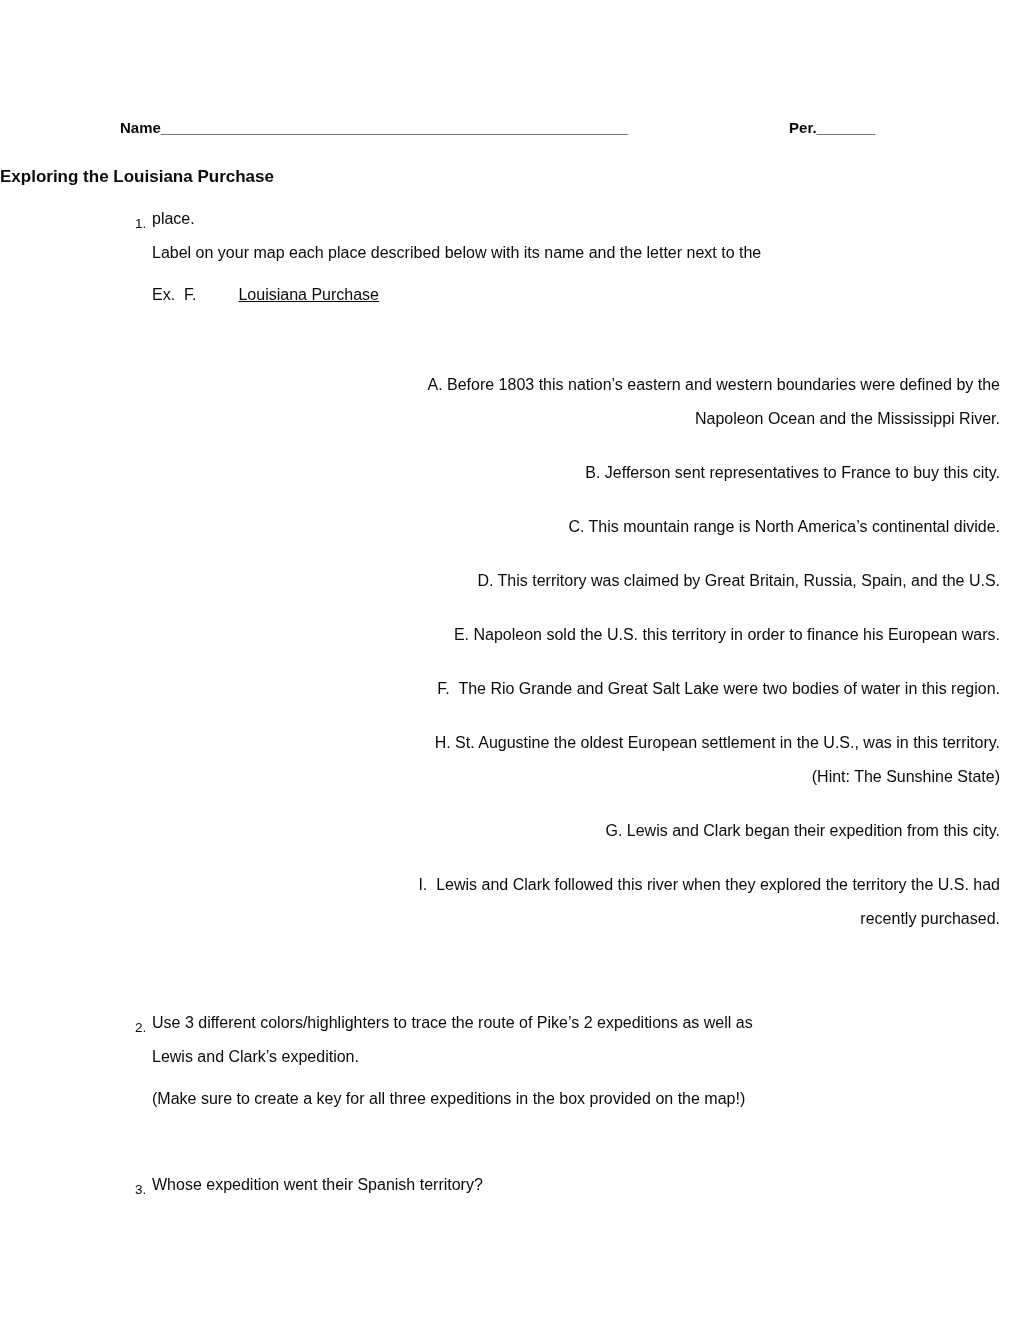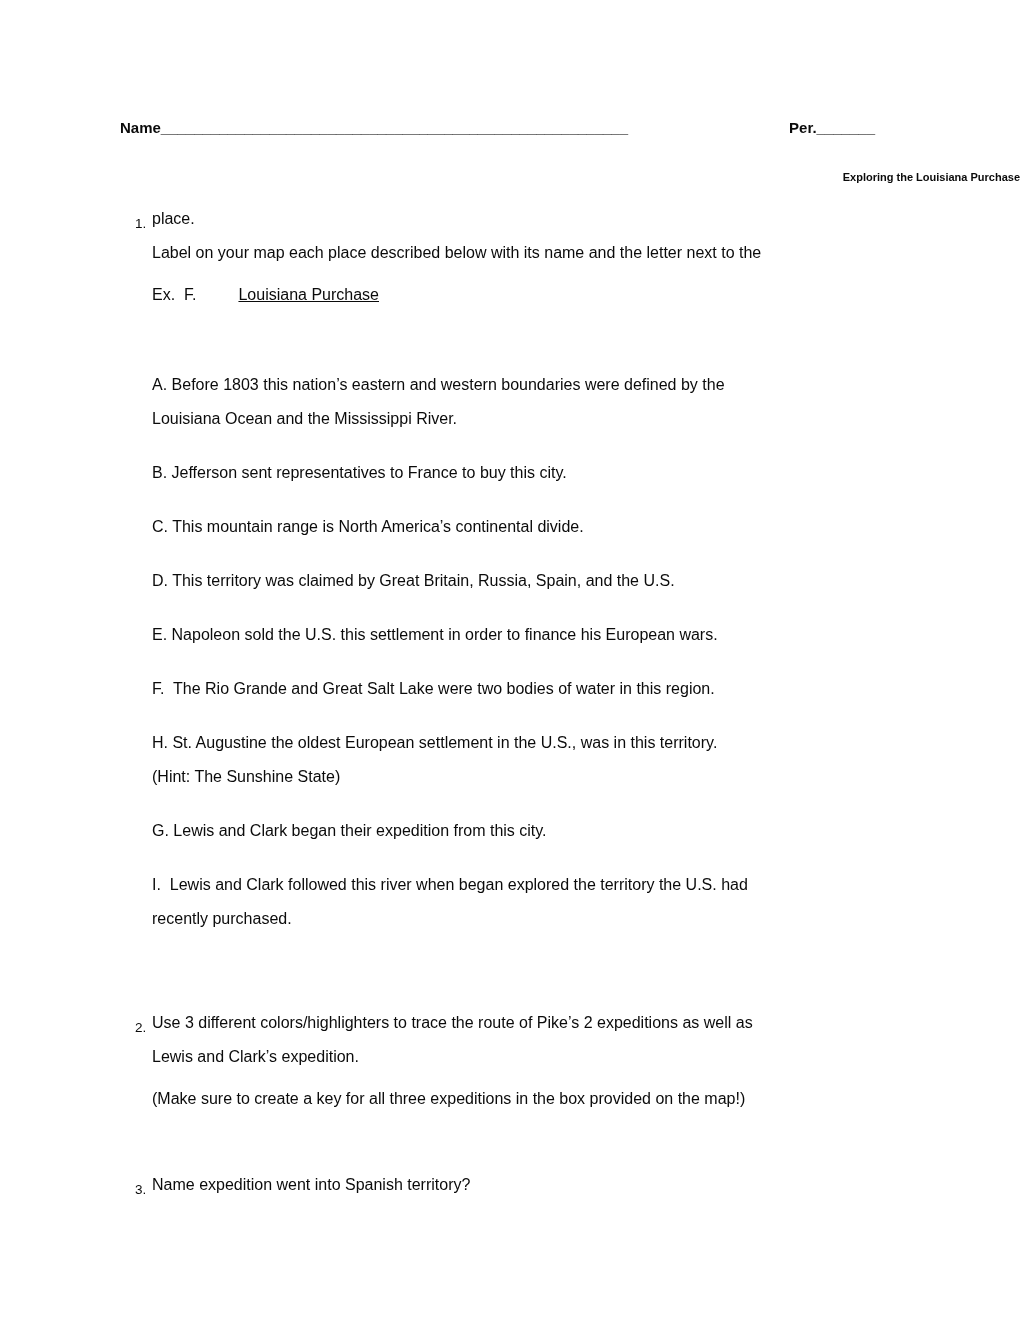--- a/index.html
+++ b/index.html
@@ -20,23 +20,23 @@
     margin: 118px 145px 0 120px;
     font-size: 15px;
     font-weight: bold;
     line-height: 20px;
     white-space: pre;
     gap: 44px;
   }
   .header .left, .header .right { display: inline-flex; }
   .doc-title {
     margin-top: 22px;
-    text-align: right;
+    text-align: left;
     font-weight: bold;
-    font-size: 11px;
+    font-size: 17px;
     line-height: 34px;
   }
   .q {
     display: flex;
     margin-left: 135px;
     margin-right: 20px;
   }
   .qnum {
     flex: none;
     width: 17px;
@@ -47,21 +47,21 @@
   }
   .qbody { flex: 1; }
   .q1 { margin-top: 8px; }
   .example {
     display: flex;
     margin-left: 152px;
     margin-top: 8px;
   }
   .example .val { margin-left: 42px; text-decoration: underline; }
   .clues { margin-left: 152px; margin-right: 20px; }
-  .clue { margin-bottom: 20px; }
+  .clue { margin-bottom: 20px; text-align: right; }
   .clue.first { margin-top: 56px; }
   .q2 { margin-top: 70px; }
   .note { margin-left: 152px; margin-top: 8px; }
   .q3 { margin-top: 52px; }
 </style>
 </head>
 <body>
 
 <div class="page">
 
@@ -81,68 +81,68 @@
   </div>
 
   <div class="example">
     <span class="line">Ex.  F.</span>
     <span class="line val">Louisiana Purchase</span>
   </div>
 
   <div class="clues">
     <div class="clue first">
       <div class="line">A. Before 1803 this nation’s eastern and western boundaries were defined by the</div>
-      <div class="line">Louisiana Ocean and the Mississippi River.</div>
+      <div class="line">Napoleon Ocean and the Mississippi River.</div>
     </div>
     <div class="clue">
       <div class="line">B. Jefferson sent representatives to France to buy this city.</div>
       <div class="line"></div>
     </div>
     <div class="clue">
       <div class="line">C. This mountain range is North America’s continental divide.</div>
       <div class="line"></div>
     </div>
     <div class="clue">
       <div class="line">D. This territory was claimed by Great Britain, Russia, Spain, and the U.S.</div>
       <div class="line"></div>
     </div>
     <div class="clue">
-      <div class="line">E. Napoleon sold the U.S. this settlement in order to finance his European wars.</div>
+      <div class="line">E. Napoleon sold the U.S. this territory in order to finance his European wars.</div>
       <div class="line"></div>
     </div>
     <div class="clue">
       <div class="line">F.  The Rio Grande and Great Salt Lake were two bodies of water in this region.</div>
       <div class="line"></div>
     </div>
     <div class="clue">
       <div class="line">H. St. Augustine the oldest European settlement in the U.S., was in this territory.</div>
       <div class="line">(Hint: The Sunshine State)</div>
     </div>
     <div class="clue">
       <div class="line">G. Lewis and Clark began their expedition from this city.</div>
       <div class="line"></div>
     </div>
     <div class="clue">
-      <div class="line">I.  Lewis and Clark followed this river when began explored the territory the U.S. had</div>
+      <div class="line">I.  Lewis and Clark followed this river when they explored the territory the U.S. had</div>
       <div class="line">recently purchased.</div>
     </div>
   </div>
 
   <div class="q q2">
     <div class="qnum">2.</div>
     <div class="qbody">
       <div class="line">Use 3 different colors/highlighters to trace the route of Pike’s 2 expeditions as well as</div>
       <div class="line">Lewis and Clark’s expedition.</div>
     </div>
   </div>
 
   <div class="note">
     <div class="line">(Make sure to create a key for all three expeditions in the box provided on the map!)</div>
   </div>
 
   <div class="q q3">
     <div class="qnum">3.</div>
     <div class="qbody">
-      <div class="line">Name expedition went into Spanish territory?</div>
+      <div class="line">Whose expedition went their Spanish territory?</div>
     </div>
   </div>
 
 </div>
 
 </body></html>

